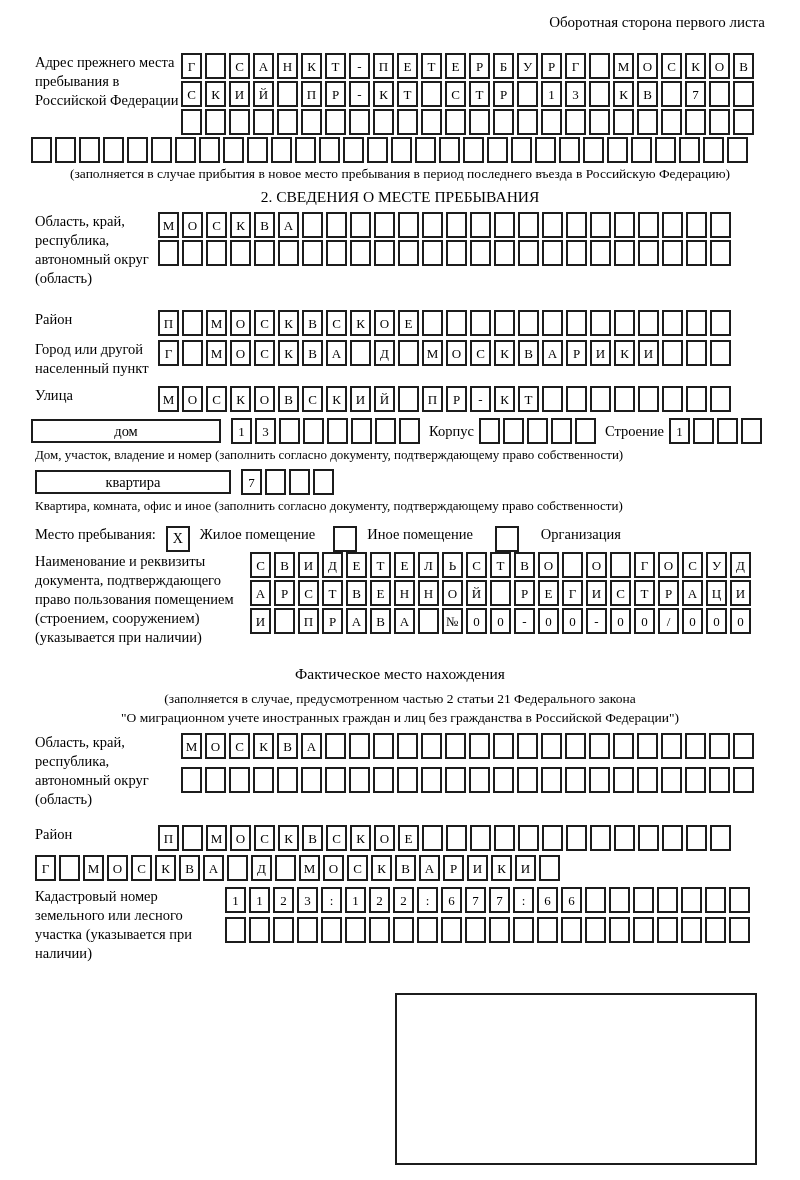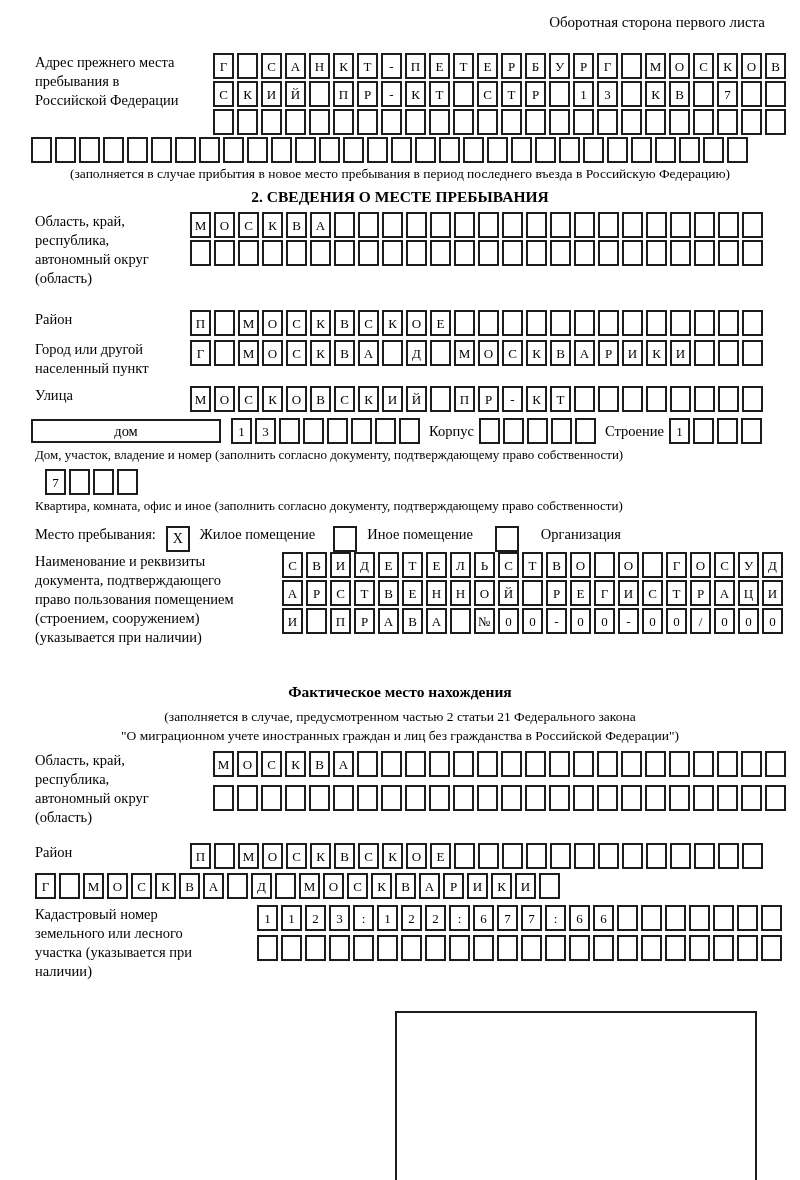--- a/index.html
+++ b/index.html
@@ -1,31 +1,31 @@
 <!DOCTYPE html>
 <html><head>
 <meta charset="utf-8">
 <style>
   html,body{margin:0;padding:0;background:#fff;}
   .form{position:relative;width:800px;height:1180px;box-sizing:border-box;
         padding:14px 35px 8px 35px;background:#fff;color:#000;
         font-family:"Liberation Serif", serif;}
   .hdr-note{text-align:right;font-size:15px;margin-bottom:22px;}
-  .field{display:flex;align-items:flex-start;gap:32px;}
+  .field{display:flex;align-items:flex-start;}
   .label{font-size:14.5px;line-height:19px;flex:0 0 auto;}
   .lbl-146{width:146px;} .lbl-123{width:123px;} .lbl-215{width:215px;}
   .lbl-188{width:188px;} .lbl-190{width:190px;}
   .cells-col{display:flex;flex-direction:column;gap:2px;}
   .cell-row{display:flex;}
   .cell{display:inline-flex;width:17px;height:22px;border:2px solid #1c1c1c;
         margin-right:3px;align-items:center;justify-content:center;
         font-size:13px;line-height:1;}
   .fullrow{margin-left:-4px;margin-top:2px;}
   .center-note{text-align:center;font-size:13.5px;margin-top:3px;}
-  .sec-title{text-align:center;font-weight:bold;font-size:15.5px;margin:6px 0 6px 0;}
+  .sec-title{text-align:center;font-weight:normal;font-size:15.5px;margin:6px 0 6px 0;}
   .mt4{margin-top:4px;} .mt6{margin-top:6px;}
   .boxfield{display:flex;align-items:center;border:2px solid #1c1c1c;height:24px;
             justify-content:center;font-size:14.5px;box-sizing:border-box;}
   .house-row{display:flex;align-items:center;margin-top:6px;}
   .inline-lbl{font-size:14.5px;margin:0 5px 0 6px;}
   .small-note{font-size:13px;margin-top:3px;}
   .stay-row{display:flex;align-items:flex-start;margin-top:12px;font-size:14.5px;}
   .cbox{display:inline-flex;width:20px;height:22px;border:2px solid #1c1c1c;
         margin:0 10px;align-items:center;justify-content:center;font-size:14px;}
   .stay-note{font-size:13.5px;margin:4px 0 8px 175px;}
@@ -333,20 +333,21 @@
     <div class="cell-row">
         <span class="cell">1</span>
         <span class="cell"></span>
         <span class="cell"></span>
         <span class="cell"></span>
       </div>
   </div>
   <div class="small-note">Дом, участок, владение и номер (заполнить согласно документу, подтверждающему право собственности)</div>
 
   <div class="house-row">
+    <div class="boxfield" style="width:196px;">квартира</div>
     <div class="cell-row" style="margin-left:10px;">
         <span class="cell">7</span>
         <span class="cell"></span>
         <span class="cell"></span>
         <span class="cell"></span>
       </div>
   </div>
   <div class="small-note">Квартира, комната, офис и иное (заполнить согласно документу, подтверждающему право собственности)</div>
 
   <div class="stay-row">
@@ -427,21 +428,21 @@
           <span class="cell">0</span>
           <span class="cell">0</span>
           <span class="cell">/</span>
           <span class="cell">0</span>
           <span class="cell">0</span>
           <span class="cell">0</span>
         </div>
     </div>
   </div>
 
-  <div class="sec-title" style="margin-top:36px;">Фактическое место нахождения</div>
+  <div class="sec-title" style="margin-top:18px;">Фактическое место нахождения</div>
   <div class="fact-note">(заполняется в случае, предусмотренном частью 2 статьи 21 Федерального закона</div>
   <div class="fact-note">"О миграционном учете иностранных граждан и лиц без гражданства в Российской Федерации")</div>
 
   <div class="field mt6">
     <div class="label lbl-146">Область, край, республика, автономный округ (область)</div>
     <div class="cells-col" style="gap:8px;">
       <div class="cell-row">
           <span class="cell">М</span>
           <span class="cell">О</span>
           <span class="cell">С</span>

